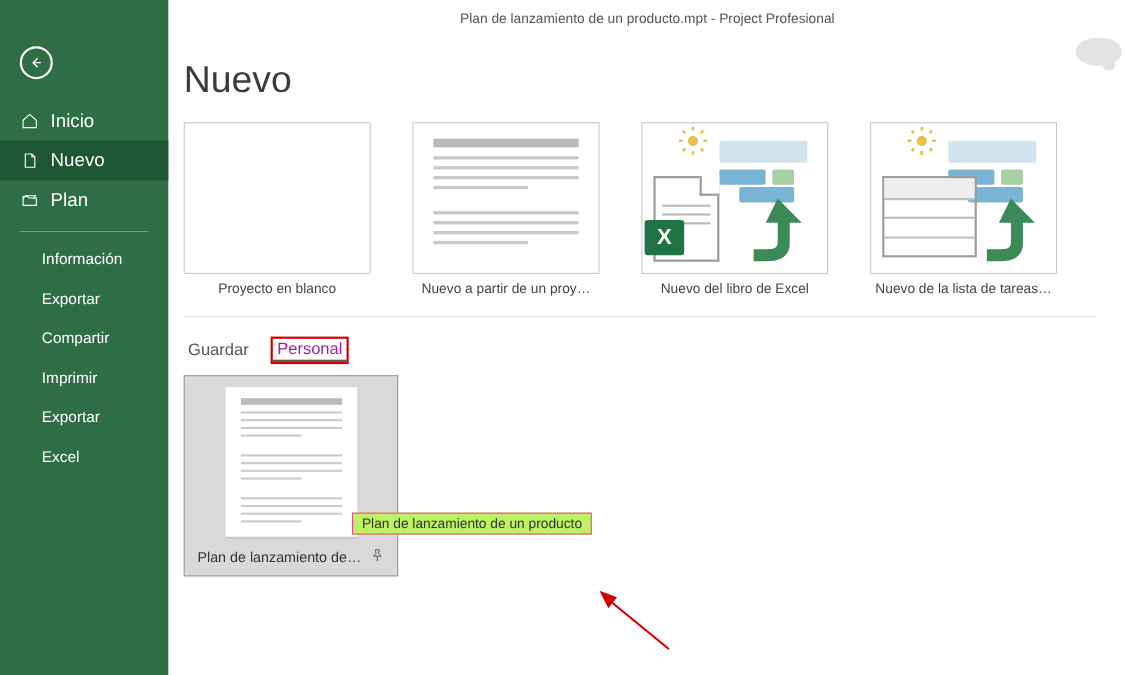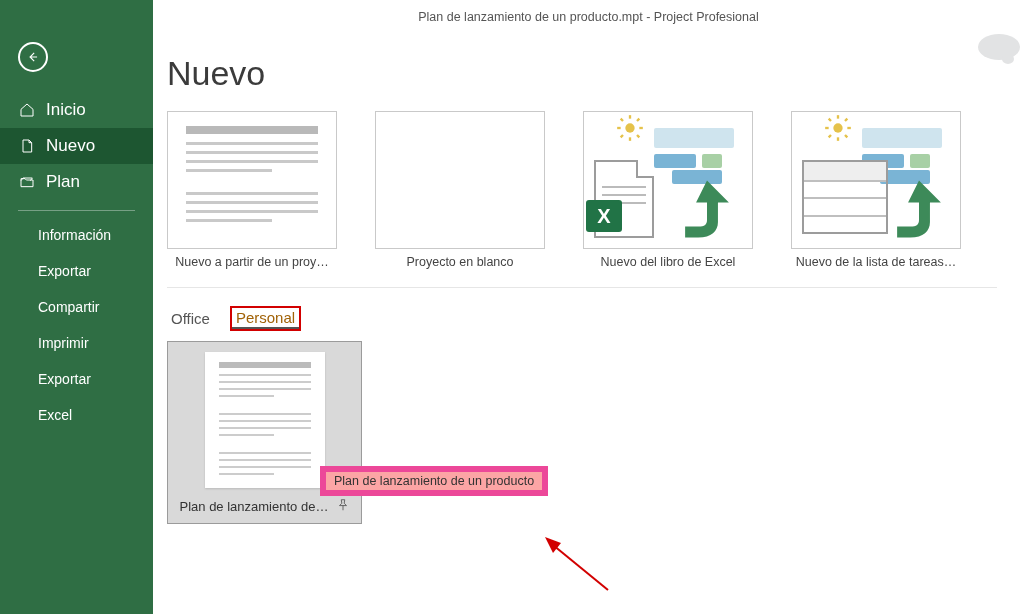--- a/index.html
+++ b/index.html
@@ -120,21 +120,21 @@
   
   .tabs-row {
     display:flex; align-items:center; gap: 18px;
     margin: 20px 0 12px 14px; font-size: 15px; color:#555;
   }
   .tab { cursor:pointer; padding: 2px 4px; }
   .tab.active { color:#222; border-bottom: 2px solid #555; }
   .tab.highlight {
     outline: 2px solid #d20000;
     padding: 1px 4px;
-    color:#a16207;
+    color:#a21caf;
   }
 
   
   .ptemplate {
     margin-left:14px; width: 195px; border:1px solid #9b9b9b;
     background:#d9d9d9; padding:6px; cursor:pointer;
     position:relative;
   }
   .ptemplate .pthumb {
     background:#fff; width:120px; height:136px; margin:4px auto 6px;
@@ -146,21 +146,21 @@
   .ptemplate .pthumb .tl.s { width:60%;}
   .ptemplate .plabel {
     display:flex; align-items:center; justify-content:center;
     font-size:13px; color:#333; gap:6px; padding: 4px 2px 2px;
     white-space:nowrap;
   }
   .ptemplate .plabel .txt { overflow:hidden; text-overflow:ellipsis; max-width: 150px; display:inline-block;}
   .pin-icon svg { width:14px; height:14px; stroke:#555; stroke-width:1.5; fill:none;}
   .tooltip {
     position:absolute; left: 152px; top: 124px;
-    background:#fca5a5; border:6px solid #ec4899;
+    background:#bef264; border:1px solid #ec4899;
     font-size:12.5px; color:#333; padding: 2px 8px;
     white-space:nowrap;
   }
   
   .anno-arrow {
     position:absolute; left: 390px; top: 535px;
     width: 70px; height: 60px; pointer-events:none;
   }
   .anno-arrow svg line { stroke:#d20000; stroke-width:2; }
   .anno-arrow svg polygon { fill:#d20000; }
@@ -230,40 +230,40 @@
   <div class="main">
     <div class="titlebar">
       <span>Plan de lanzamiento de un producto.mpt</span><span> - </span><span>Project Profesional</span>
     </div>
     <div class="comment-cloud"></div>
     <div class="comment-tail"></div>
 
     <h1 class="page-title">Nuevo</h1>
 
     <div class="template-row">
+
+      <div class="template-item">
+        <div class="template-thumb"></div>
+        <div class="template-label">Proyecto en blanco</div>
+      </div>
 
       <div class="template-item">
         <div class="template-thumb doc-lines">
           <div class="hdr"></div>
           <div class="ln"></div>
             <div class="ln"></div>
             <div class="ln"></div>
             <div class="ln s"></div>
           <div style="height:8px"></div>
           <div class="ln"></div>
             <div class="ln"></div>
             <div class="ln"></div>
             <div class="ln s"></div>
         </div>
         <div class="template-label">Nuevo a partir de un proy…</div>
-      </div>
-
-      <div class="template-item">
-        <div class="template-thumb"></div>
-        <div class="template-label">Proyecto en blanco</div>
       </div>
 
       <div class="template-item">
         <div class="template-thumb excel-gantt tasks-gantt">
           <div class="sun"><svg viewBox="0 0 24 24">
                 <circle cx="12" cy="12" r="4"></circle>
                 <g stroke="#e5c24a" stroke-width="2">
                   <line x1="12" y1="1" x2="12" y2="4"></line>
                   <line x1="12" y1="20" x2="12" y2="23"></line>
                   <line x1="1" y1="12" x2="4" y2="12"></line>
@@ -320,21 +320,21 @@
           </div>
           <div class="arrow-up" style="position:absolute; right:6px; bottom:4px; width:70px; height:70px;"><svg viewBox="0 0 64 64">
                 <path fill="#3d8a59" d="M32 6 L52 26 H42 V44 C42 52 36 58 24 58 H12 V48 H24 C30 48 32 46 32 42 V26 H22 Z"></path>
               </svg></div>
         </div>
         <div class="template-label">Nuevo de la lista de tareas…</div>
       </div>
     </div>
 
     <div class="tabs-row">
-      <div class="tab"><span>Office</span></div>
+      <div class="tab"><span>Guardar</span></div>
       <div class="tab active highlight"><span>Personal</span></div>
     </div>
 
     <div class="ptemplate">
       <div class="pthumb">
         <div class="th"></div>
         <div class="tl"></div>
           <div class="tl"></div>
           <div class="tl"></div>
           <div class="tl s"></div>

